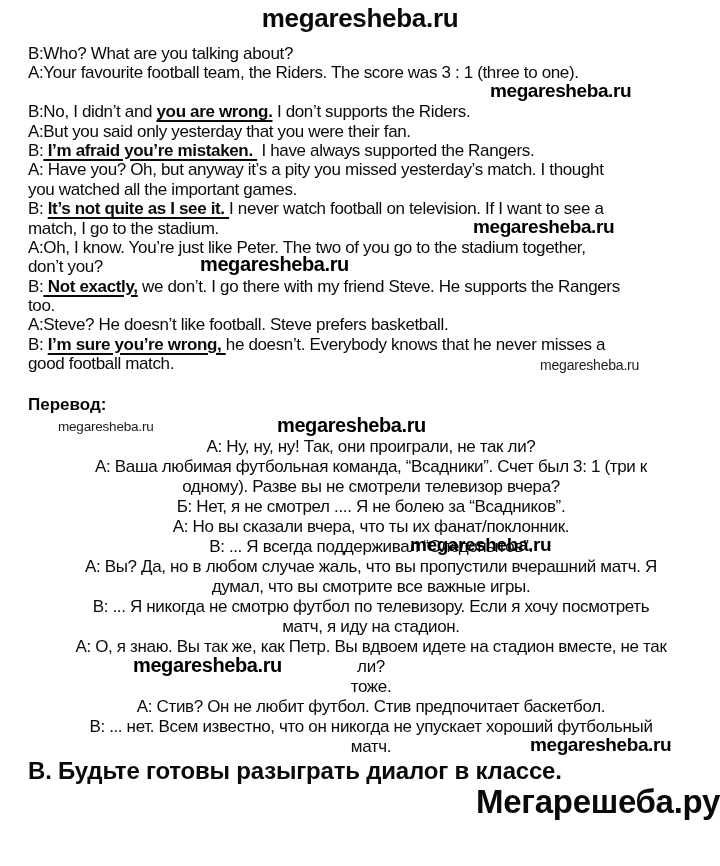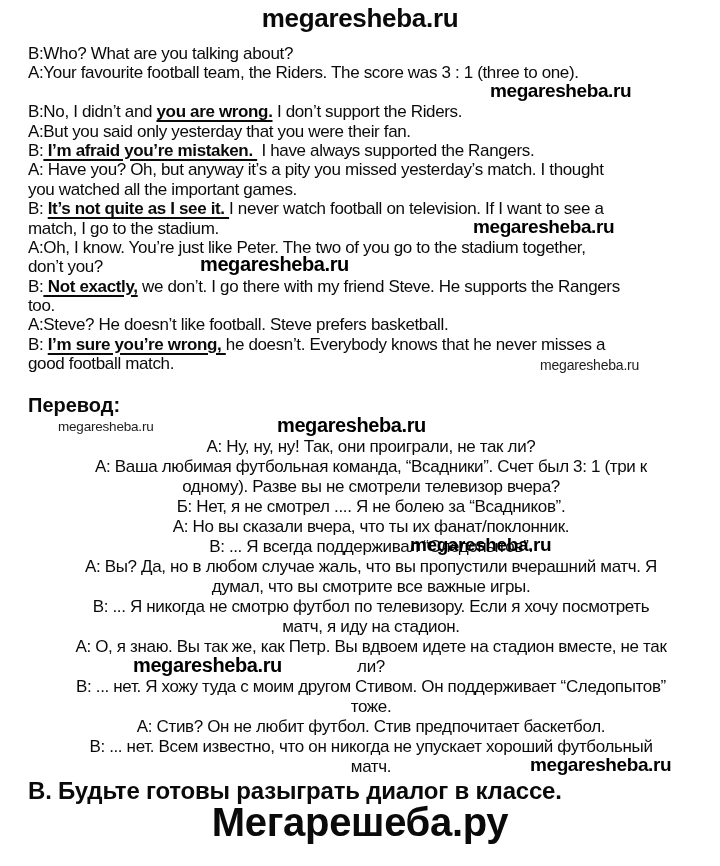--- a/index.html
+++ b/index.html
@@ -29,39 +29,39 @@
   .wm-sm{
     position:absolute;font-weight:400;font-size:14px;letter-spacing:-0.2px;color:#1c1c1c;
   }
   .p3{left:462px;}
   .p10{left:445px;}
   .p12{left:172px;font-size:20px;}
   .p17{left:512px;top:2px;}
   .r7{left:382px;}
   .r13{left:105px;font-size:20px;}
   .r18{left:502px;}
-  .ru-h{font-weight:700;font-size:20px;height:20px;line-height:20px;margin-top:21px;}
+  .ru-h{font-weight:700;font-size:17px;height:20px;line-height:20px;margin-top:21px;}
   .wmline{position:relative;height:22px;}
   .wm-rusmall{left:30px;top:4px;font-size:13.5px;}
   .wm-rubold{left:249px;top:-1px;font-size:20px;}
   .task{font-weight:700;font-size:24px;margin-top:4px;height:20px;line-height:20px;letter-spacing:-0.2px;}
-  .ftr{text-align:center;font-weight:700;font-size:40px;line-height:32px;margin-top:5px;letter-spacing:-0.3px;}
+  .ftr{text-align:right;font-weight:700;font-size:33px;line-height:32px;margin-top:5px;letter-spacing:-0.3px;}
 </style>
 </head>
 <body>
 
 <div class="doc">
 
   <div class="hdr">megaresheba.ru</div>
 
   <div class="blk">
     <div class="ln"><span>B:Who? What are you talking about?</span></div>
     <div class="ln"><span>A:Your favourite football team, the Riders. The score was 3 : 1 (three to one).</span></div>
     <div class="ln"><span class="wm p3">megaresheba.ru</span></div>
-    <div class="ln"><span>B:No, I didn’t and </span><span class="bu">you are wrong.</span><span> I don’t support the Riders.</span></div>
+    <div class="ln"><span>B:No, I didn’t and </span><span class="bu">you are wrong.</span><span> I don’t supports the Riders.</span></div>
     <div class="ln"><span>A:But you said only yesterday that you were their fan.</span></div>
     <div class="ln"><span>B:</span><span class="bu">&nbsp;I’m afraid you’re mistaken.&nbsp;</span><span> I have always supported the Rangers.</span></div>
     <div class="ln"><span>A: Have you? Oh, but anyway it’s a pity you missed yesterday’s match. I thought</span></div>
     <div class="ln"><span>you watched all the important games.</span></div>
     <div class="ln"><span>B: </span><span class="bu">It’s not quite as I see it.&nbsp;</span><span>I never watch football on television. If I want to see a</span></div>
     <div class="ln"><span>match, I go to the stadium.</span><span class="wm p10">megaresheba.ru</span></div>
     <div class="ln"><span>A:Oh, I know. You’re just like Peter. The two of you go to the stadium together,</span></div>
     <div class="ln"><span>don’t you?</span><span class="wm p12">megaresheba.ru</span></div>
     <div class="ln"><span>B:</span><span class="bu">&nbsp;Not exactly,</span><span> we don’t. I go there with my friend Steve. He supports the Rangers</span></div>
     <div class="ln"><span>too.</span></div>
@@ -81,21 +81,20 @@
     <div class="ln rln"><span>одному). Разве вы не смотрели телевизор вчера?</span></div>
     <div class="ln rln"><span>Б: Нет, я не смотрел .... Я не болею за “Всадников”.</span></div>
     <div class="ln rln"><span>А: Но вы сказали вчера, что ты их фанат/поклонник.</span></div>
     <div class="ln rln"><span>В: ... Я всегда поддерживал “Следопытов”.</span><span class="wm r7">megaresheba.ru</span></div>
     <div class="ln rln"><span>А: Вы? Да, но в любом случае жаль, что вы пропустили вчерашний матч. Я</span></div>
     <div class="ln rln"><span>думал, что вы смотрите все важные игры.</span></div>
     <div class="ln rln"><span>В: ... Я никогда не смотрю футбол по телевизору. Если я хочу посмотреть</span></div>
     <div class="ln rln"><span>матч, я иду на стадион.</span></div>
     <div class="ln rln"><span>А: О, я знаю. Вы так же, как Петр. Вы вдвоем идете на стадион вместе, не так</span></div>
     <div class="ln rln"><span>ли?</span><span class="wm r13">megaresheba.ru</span></div>
-    <div class="ln rln"><span>В: ... нет. Я хожу туда с моим другом Стивом. Он поддерживает “Следопытов”</span></div>
     <div class="ln rln"><span>тоже.</span></div>
     <div class="ln rln"><span>А: Стив? Он не любит футбол. Стив предпочитает баскетбол.</span></div>
     <div class="ln rln"><span>В: ... нет. Всем известно, что он никогда не упускает хороший футбольный</span></div>
     <div class="ln rln"><span>матч.</span><span class="wm r18">megaresheba.ru</span></div>
     <div class="task">В. Будьте готовы разыграть диалог в классе.</div>
   </div>
 
   <div class="ftr">Мегарешеба.ру</div>
 
 </div>

